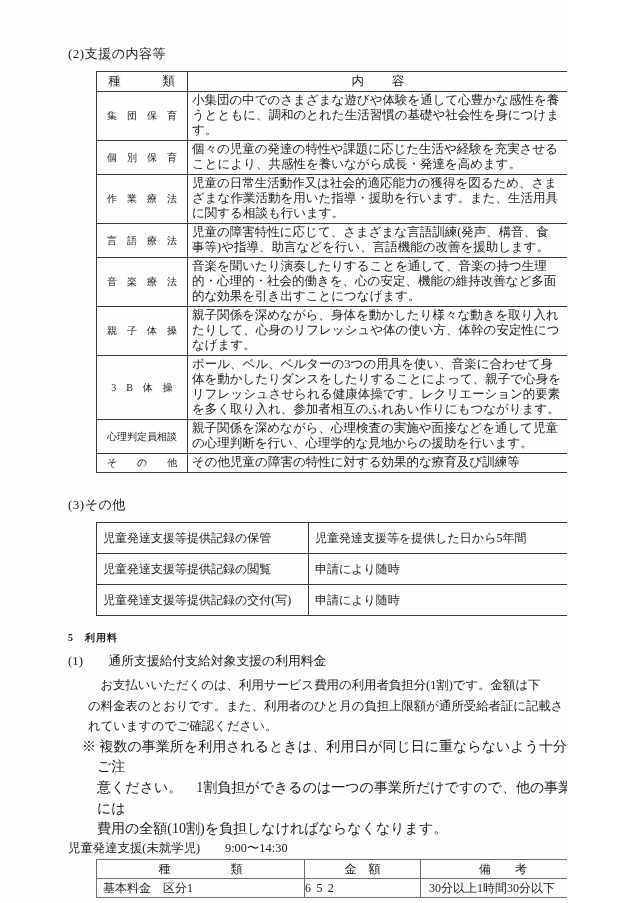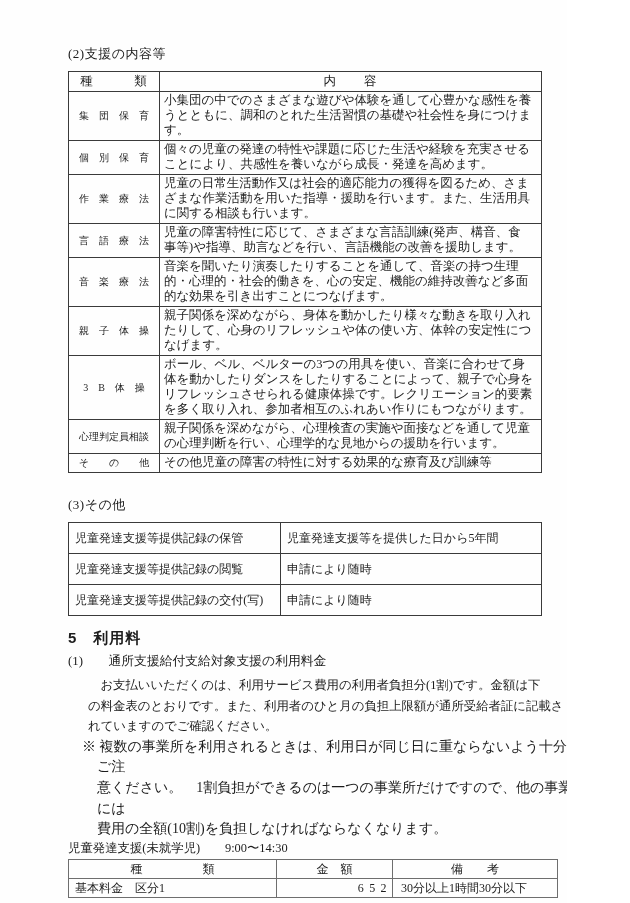--- a/index.html
+++ b/index.html
@@ -7,64 +7,64 @@
   body {
     font-family:"Liberation Serif","DejaVu Serif",serif;
     color:#1c1c1c;
     -webkit-font-smoothing:antialiased;
   }
   .page { width:567px; height:903px; padding:46px 0 0 68px; overflow:hidden; background:#fefefe; }
 
   .sec-title { font-size:13px; line-height:16px; letter-spacing:0.5px; }
 
   
-  table { border-collapse:collapse; table-layout:fixed; }
+  table { border-collapse:collapse; table-layout:fixed;margin-left:28px; }
   .support-table { width:474px; margin-top:9px; }
   .support-table th, .support-table td {
     border:1px solid #3a3a3a; font-weight:normal;
   }
   .support-table th { font-size:12.5px; line-height:15px; padding:2px 0; text-align:center; letter-spacing:1px; }
   .col-type { width:91px; }
   .type-cell { font-size:10px; text-align:center; vertical-align:middle; padding:1px 2px; line-height:14px; }
   .desc-cell { font-size:12.5px; line-height:15px; padding:1px 4px 2px 4px; white-space:pre-line; vertical-align:middle; }
 
   
   .records-table { width:474px; margin-top:9px; }
   .records-table td { border:1px solid #3a3a3a; font-size:12px; line-height:14px; padding:8px 0 8px 6px; vertical-align:middle; }
   .rec-col1 { width:212px; }
   .rec-value { padding-left:14px; }
 
   .title3 { margin-top:24px; }
 
   
   .fees-title {
     margin-top:14px;
-    font-family:Liberation Sans, sans-serif;
-    font-weight:bold; font-size:15px; line-height:16px; letter-spacing:1px;
+    font-family:Liberation Serif, serif;
+    font-weight:bold; font-size:10px; line-height:16px; letter-spacing:1px;
   }
   .fees-subtitle { margin-top:7px; font-size:12.8px; line-height:16px; }
   .para {
     margin-left:20px; width:500px; margin-top:6px;
     font-size:12.4px; line-height:20.6px;
     text-indent:1em; white-space:pre-line;
   }
   .note {
     margin-left:14px; padding-left:15px; text-indent:-15px; width:505px;
     font-size:14px; line-height:20.6px; white-space:pre-line;
   }
   .service-line { font-size:12.4px; line-height:16px; }
 
   
   .fee-table { width:490px; margin-top:3px; }
   .fee-table th, .fee-table td { border:1px solid #6e6e6e; font-weight:normal; font-size:12px; line-height:16px; }
   .fee-table th { text-align:center; padding:1px 0; }
   .fee-col1 { width:208px; }
   .fee-col2 { width:116px; }
   .fee-type { padding:1px 0 1px 6px; }
-  .fee-amount { text-align:right; letter-spacing:0.45em; padding:1px 0; }
+  .fee-amount { text-align:left; letter-spacing:0.45em; padding:1px 0; }
   .fee-note { padding:1px 0 1px 8px; }
 </style>
 </head>
 <body>
 
 <div class="page">
 
   <div class="sec-title">(2)支援の内容等</div>
 
   <table class="support-table">

